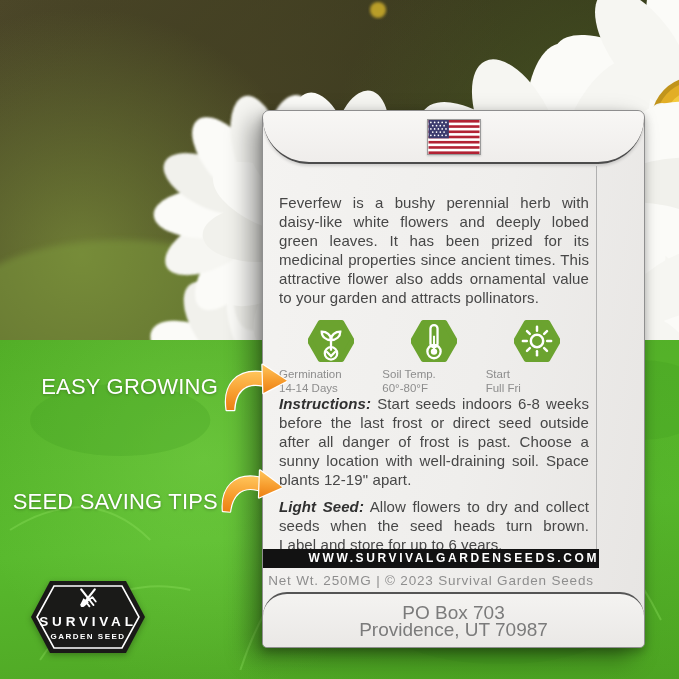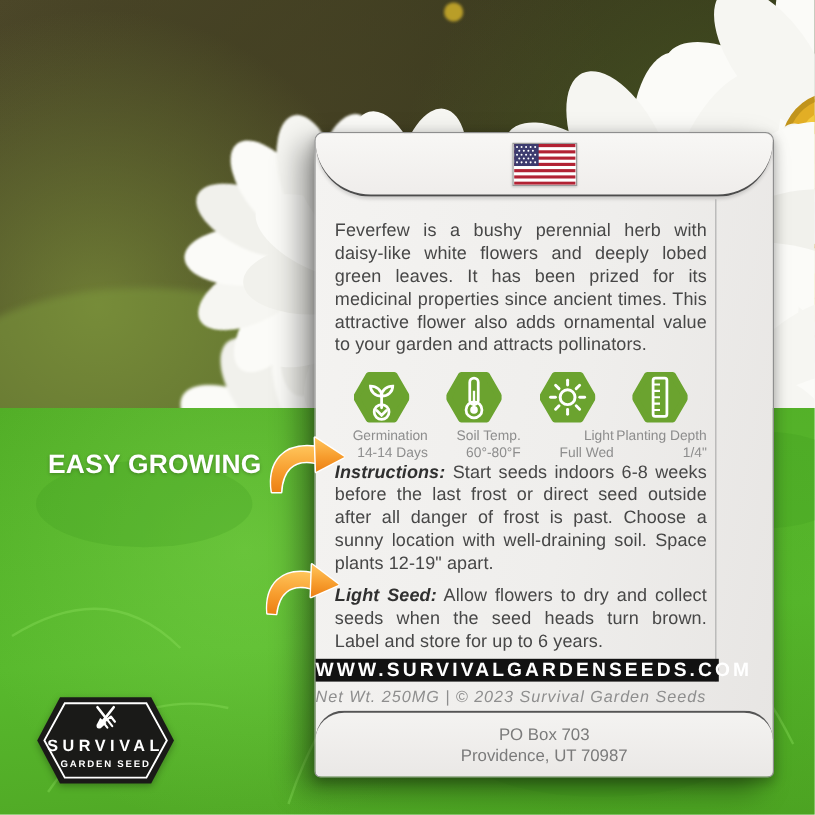--- a/index.html
+++ b/index.html
@@ -47,50 +47,50 @@
     box-shadow:0 2px 3px rgba(0,0,0,.14);
   }
   .flag { display:block; margin:8px auto 0; width:54px; height:36px;
           border:1px solid #9a9a9a; box-shadow:0 1px 2px rgba(0,0,0,.18); }
   .seam { position:absolute; top:55px; right:47px; width:1px; height:402px;
           background:#a6a6a6; opacity:.85; }
 
   .content { position:absolute; left:16px; top:53px; width:310px; color:#474747; }
   .para { font-size:15px; line-height:19px; text-align:justify; letter-spacing:.1px; }
   .para .lead { font-weight:bold; font-style:italic; color:#303030;margin-top:29px; }
-  .desc { margin-top:19px; }
+  .desc { margin-top:29px; }
   .instr { margin-top:5px; }
   .saving { margin-top:8px; }
 
   .specs { display:flex; margin-top:9px; height:73px; }
-  .spec { flex:1; text-align:right; }
+  .spec { flex:1; text-align:left; }
   .spec svg { display:block; margin:0 auto; }
   .spec-label { font-size:11.5px; line-height:13.5px; color:#8d8d8d; margin-top:2px; }
 
   .banner {
     position:absolute; left:0; top:438px; width:336px; height:19px;
-    background:#121212; color:#ffffff; text-align:left;
-    font-size:16px; font-weight:bold; letter-spacing:2.6px; line-height:19px;
+    background:#121212; color:#ffffff; text-align:right;
+    font-size:12px; font-weight:bold; letter-spacing:2.6px; line-height:19px;
   }
   .netwt {
-    position:absolute; left:0; top:462px; width:336px; text-align:left;
-    color:#8e8e8e; font-size:13.5px; letter-spacing:.8px;font-style:italic;
+    position:absolute; left:0; top:462px; width:336px; text-align:center;
+    color:#8e8e8e; font-size:13.5px; letter-spacing:.8px;
   }
   .bflap {
     position:absolute; left:0; right:0; bottom:0; height:55px;
     background:linear-gradient(180deg,#f4f3f1,#eae8e6);
     border-top:2px solid #555; border-radius:24px 24px 5px 5px;
     display:flex; flex-direction:column; justify-content:center;
-    text-align:center; color:#7b7b7b; font-size:14px; line-height:17px;
+    text-align:center; color:#7b7b7b; font-size:19px; line-height:17px;
   }
 
   
   .overlay-label {
     position:absolute; right:461px; text-align:right; color:#ffffff;
-    font-weight:700; font-size:22px; line-height:23px; letter-spacing:.2px;
+    font-weight:400; font-size:22px; line-height:23px; letter-spacing:.2px;
     text-shadow:0 1px 3px rgba(0,0,0,.28); z-index:6; white-space:nowrap;
   }
   .easy { top:375px; }
   .tips { top:490px; }
   .arrow { position:absolute; z-index:6; }
   .arrow1 { left:221px; top:361px; width:66px; height:51px; }
   .arrow2 { left:219px; top:466px; width:63px; height:49px; transform:rotate(4deg); }
   .arrow path, .arrow polygon { paint-order:stroke; }
 
   .logo { position:absolute; left:27px; top:575px; width:122px; height:84px; z-index:6;
@@ -263,39 +263,22 @@
                 <line x1="26" y1="39.5" x2="26" y2="44"></line>
               <line x1="10" y1="28" x2="14.5" y2="28"></line>
                 <line x1="37.5" y1="28" x2="42" y2="28"></line>
               <line x1="14.7" y1="16.7" x2="17.9" y2="19.9"></line>
                 <line x1="34.1" y1="36.1" x2="37.3" y2="39.3"></line>
               <line x1="37.3" y1="16.7" x2="34.1" y2="19.9"></line>
                 <line x1="17.9" y1="36.1" x2="14.7" y2="39.3"></line>
             </g>
           </svg>
           <div class="spec-label">
-            <div>Light</div>
-            <div>Full Wed</div>
-          </div>
-        </div>
-        <div class="spec">
-          <svg width="46" height="50" viewBox="0 0 52 56">
-            <polygon points="50,28 38,48.8 14,48.8 2,28 14,7.2 38,7.2" fill="#6ba32f" stroke="#6ba32f" stroke-width="6" stroke-linejoin="round"></polygon>
-            <rect x="19.5" y="10" width="13" height="36" rx="2" fill="none" stroke="#ffffff" stroke-width="2.6"></rect>
-            <g stroke="#ffffff" stroke-width="2">
-              <line x1="19.5" y1="16" x2="26" y2="16"></line>
-                <line x1="19.5" y1="22" x2="26" y2="22"></line>
-              <line x1="19.5" y1="28" x2="26" y2="28"></line>
-                <line x1="19.5" y1="34" x2="26" y2="34"></line>
-              <line x1="19.5" y1="40" x2="26" y2="40"></line>
-            </g>
-          </svg>
-          <div class="spec-label">
-            <div>Planting Depth</div>
-            <div>1/4"</div>
+            <div>Start</div>
+            <div>Full Fri</div>
           </div>
         </div>
       </div>
 
       <p class="para instr"><span class="lead">Instructions:</span><span> Start seeds indoors 6-8 weeks before the last frost or direct seed outside after all danger of frost is past. Choose a sunny location with well-draining soil. Space plants 12-19" apart.</span></p>
 
       <p class="para saving"><span class="lead">Light Seed:</span><span> Allow flowers to dry and collect seeds when the seed heads turn brown. Label and store for up to 6 years.</span></p>
     </div>
 
     <div class="banner">WWW.SURVIVALGARDENSEEDS.COM</div>
@@ -303,20 +286,21 @@
 
     <div class="bflap">
       <div>PO Box 703</div>
       <div>Providence, UT 70987</div>
     </div>
   </div>
 
   <div class="overlay-label easy">
     <div>EASY GROWING</div>
   </div>
+  <div class="overlay-label tips">SEED SAVING TIPS</div>
 
   <svg class="arrow arrow1" viewBox="0 0 70 54">
     <defs>
         <linearGradient id="agrad1" x1="0" y1="0" x2="0" y2="1">
       <stop offset="0" stop-color="#ffc45a"></stop>
           <stop offset=".55" stop-color="#f79d2e"></stop>
           <stop offset="1" stop-color="#ec8014"></stop>
     </linearGradient>
       </defs>
     <g fill="url(#agrad1)" stroke="#ffffff" stroke-width="2.6" stroke-linejoin="round">

